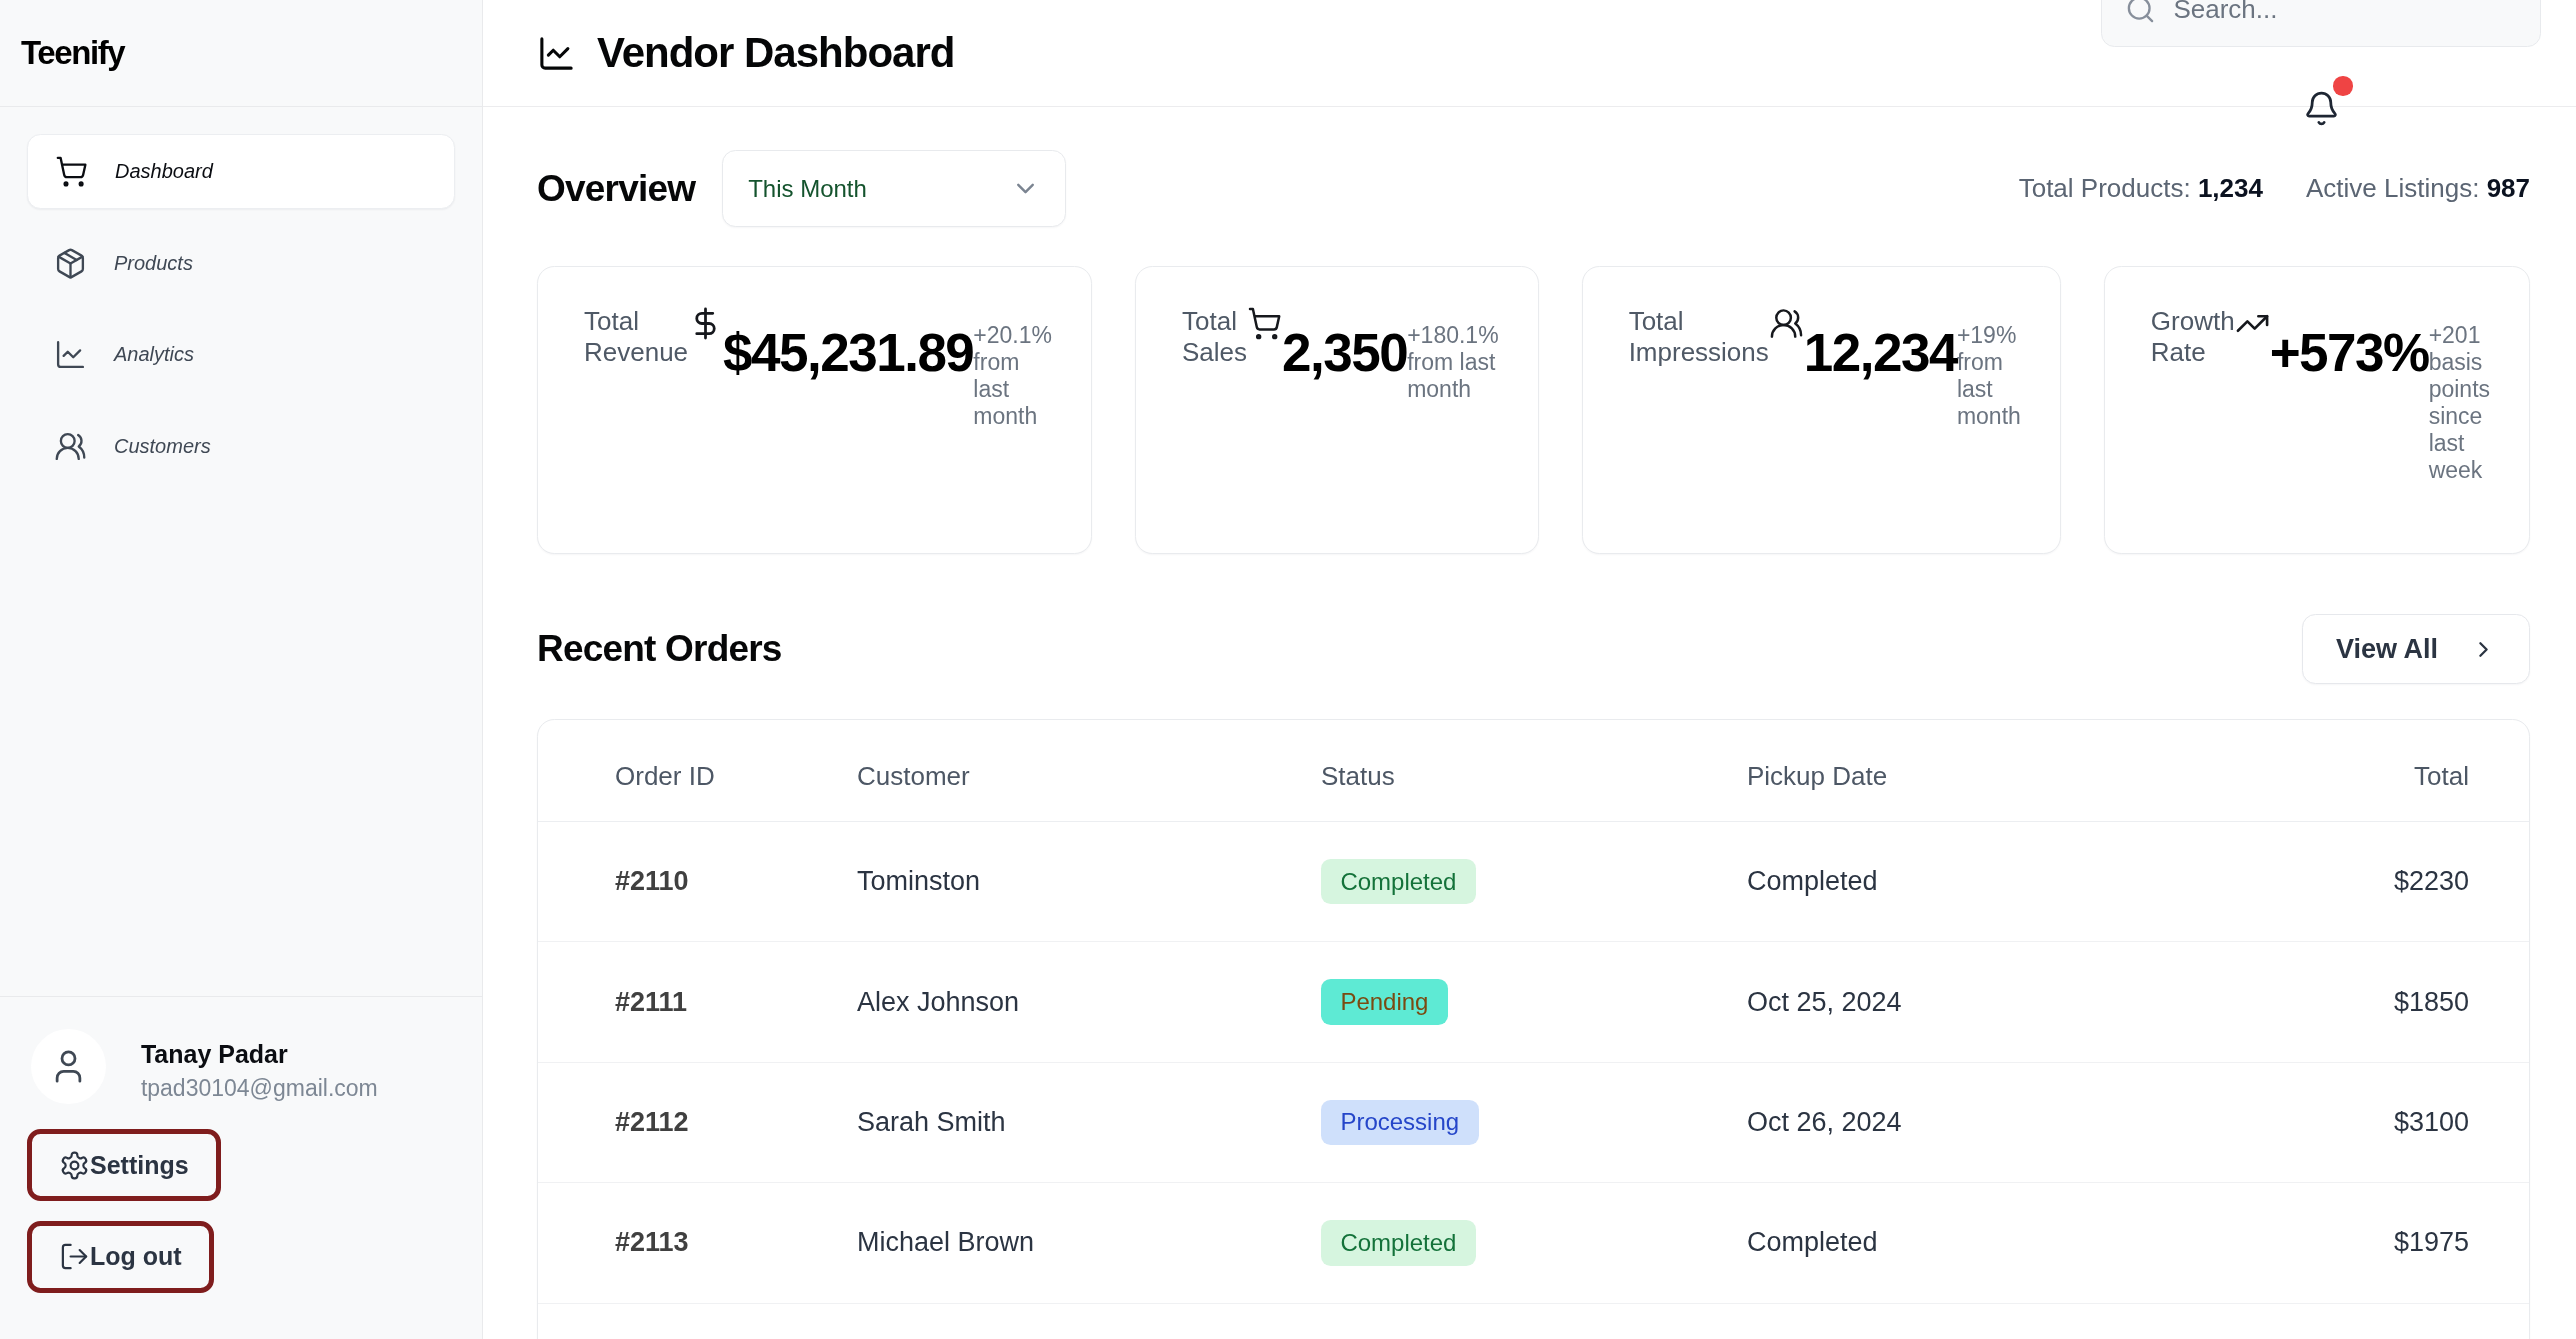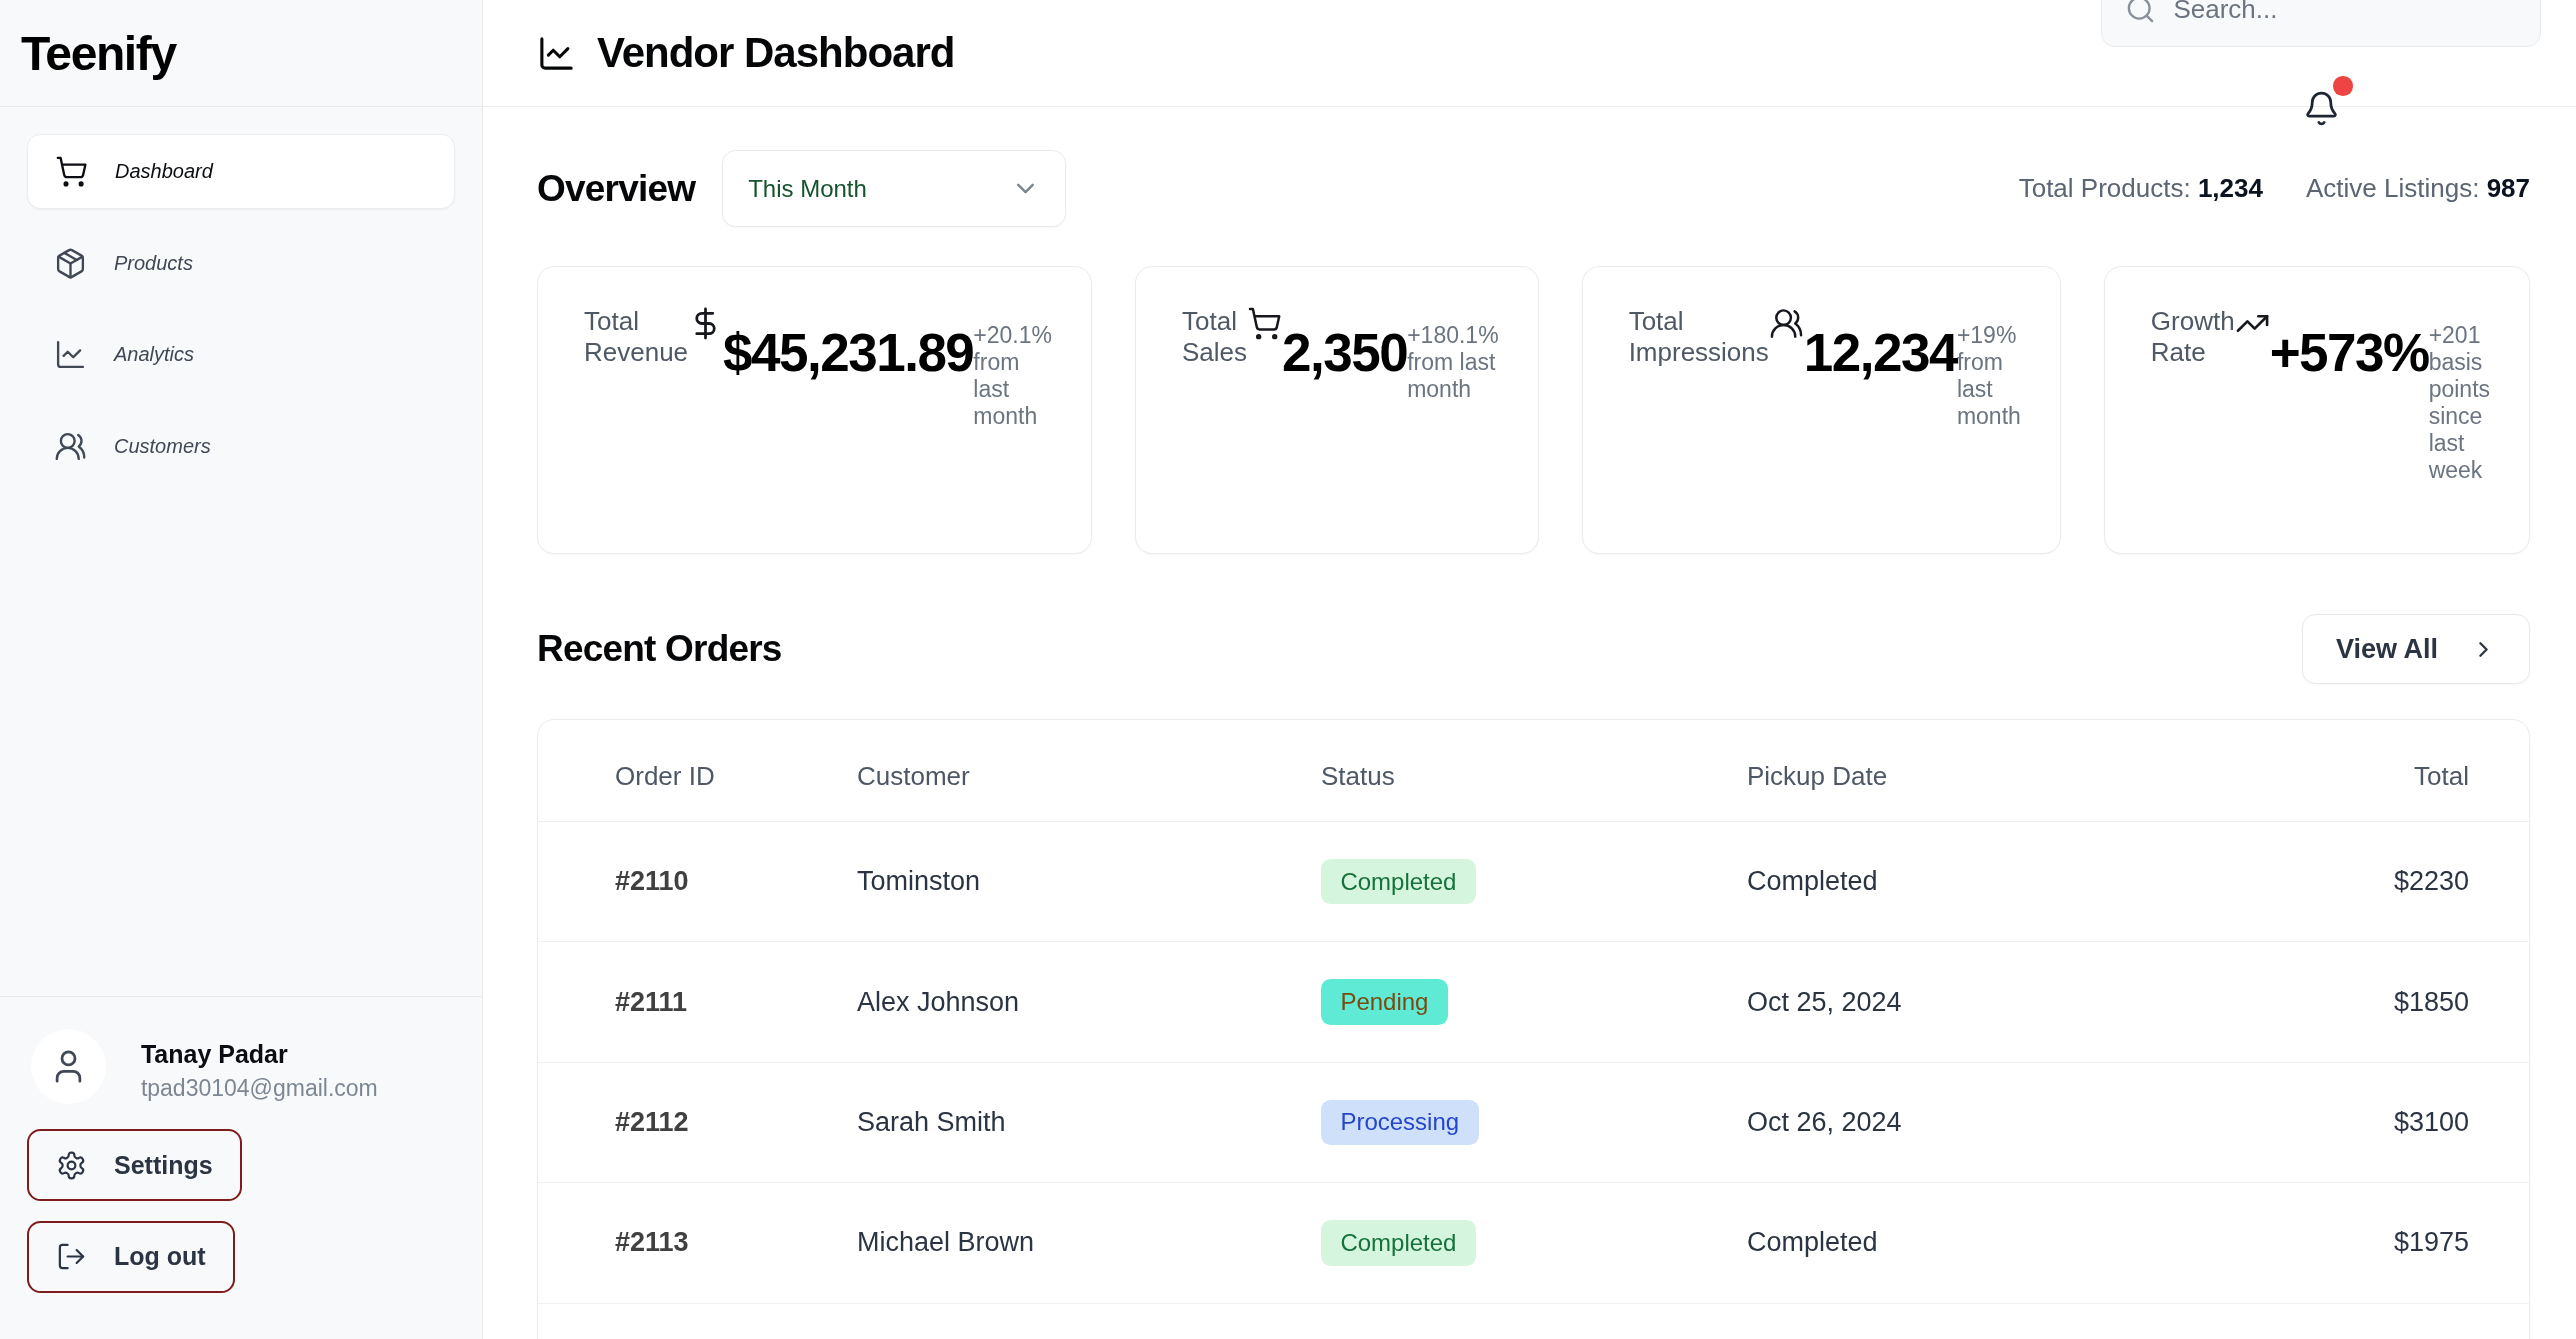--- a/index.html
+++ b/index.html
@@ -20,21 +20,21 @@
     display: flex; flex-direction: column;
     flex: 0 0 483px;
   }
   .brand-wrap {
     height: 107px;
     border-bottom: 1.9px solid #e9eaec;
     display: flex; align-items: center;
     padding-left: 21px;
   }
   .brand {
-    font-size: 48px; font-weight: 700; letter-spacing: -1.4px;
+    font-size: 33px; font-weight: 700; letter-spacing: -1.4px;
     color: #000000;
   }
   .nav { padding: 27px 27px 0 27px; flex: 1 1 auto; }
   .nav-item {
     display: flex; align-items: center; gap: 27px;
     height: 75px; padding: 0 27px;
     border-radius: 13.5px;
     color: #3f4854; font-size: 20px; font-weight: 400;
     margin-bottom: 16.5px;
     font-style: italic;
@@ -53,23 +53,23 @@
   .avatar {
     width: 75px; height: 75px; border-radius: 50%;
     background: #ffffff; flex: 0 0 75px;
     display: flex; align-items: center; justify-content: center;
   }
   .avatar svg { width: 39px; height: 39px; }
   .user-name { font-size: 25px; font-weight: 700; color: #0b0d12; line-height: 1.25; }
   .user-mail { font-size: 23px; color: #7d8794; line-height: 1.35; margin-top: 2.9px; }
 
   .foot-btn {
-    display: flex; align-items: center; gap: 27px;
+    display: flex; align-items: center; 
     height: 72px; padding: 0 27px;
-    border: 2px solid #7f1d1d; border-radius: 13.5px;
+    border: 5px solid #7f1d1d; border-radius: 13.5px;
     background: transparent;
     color: #2b3442; font-size: 25px; font-weight: 600;
     margin-bottom: 19.4px;
   }
   .foot-btn svg { width: 31px; height: 31px; flex: 0 0 31px; }
 
   
   .main { flex: 1 1 auto; height: 1339px; display: flex; flex-direction: column; background: #ffffff; }
 
   .topbar {

